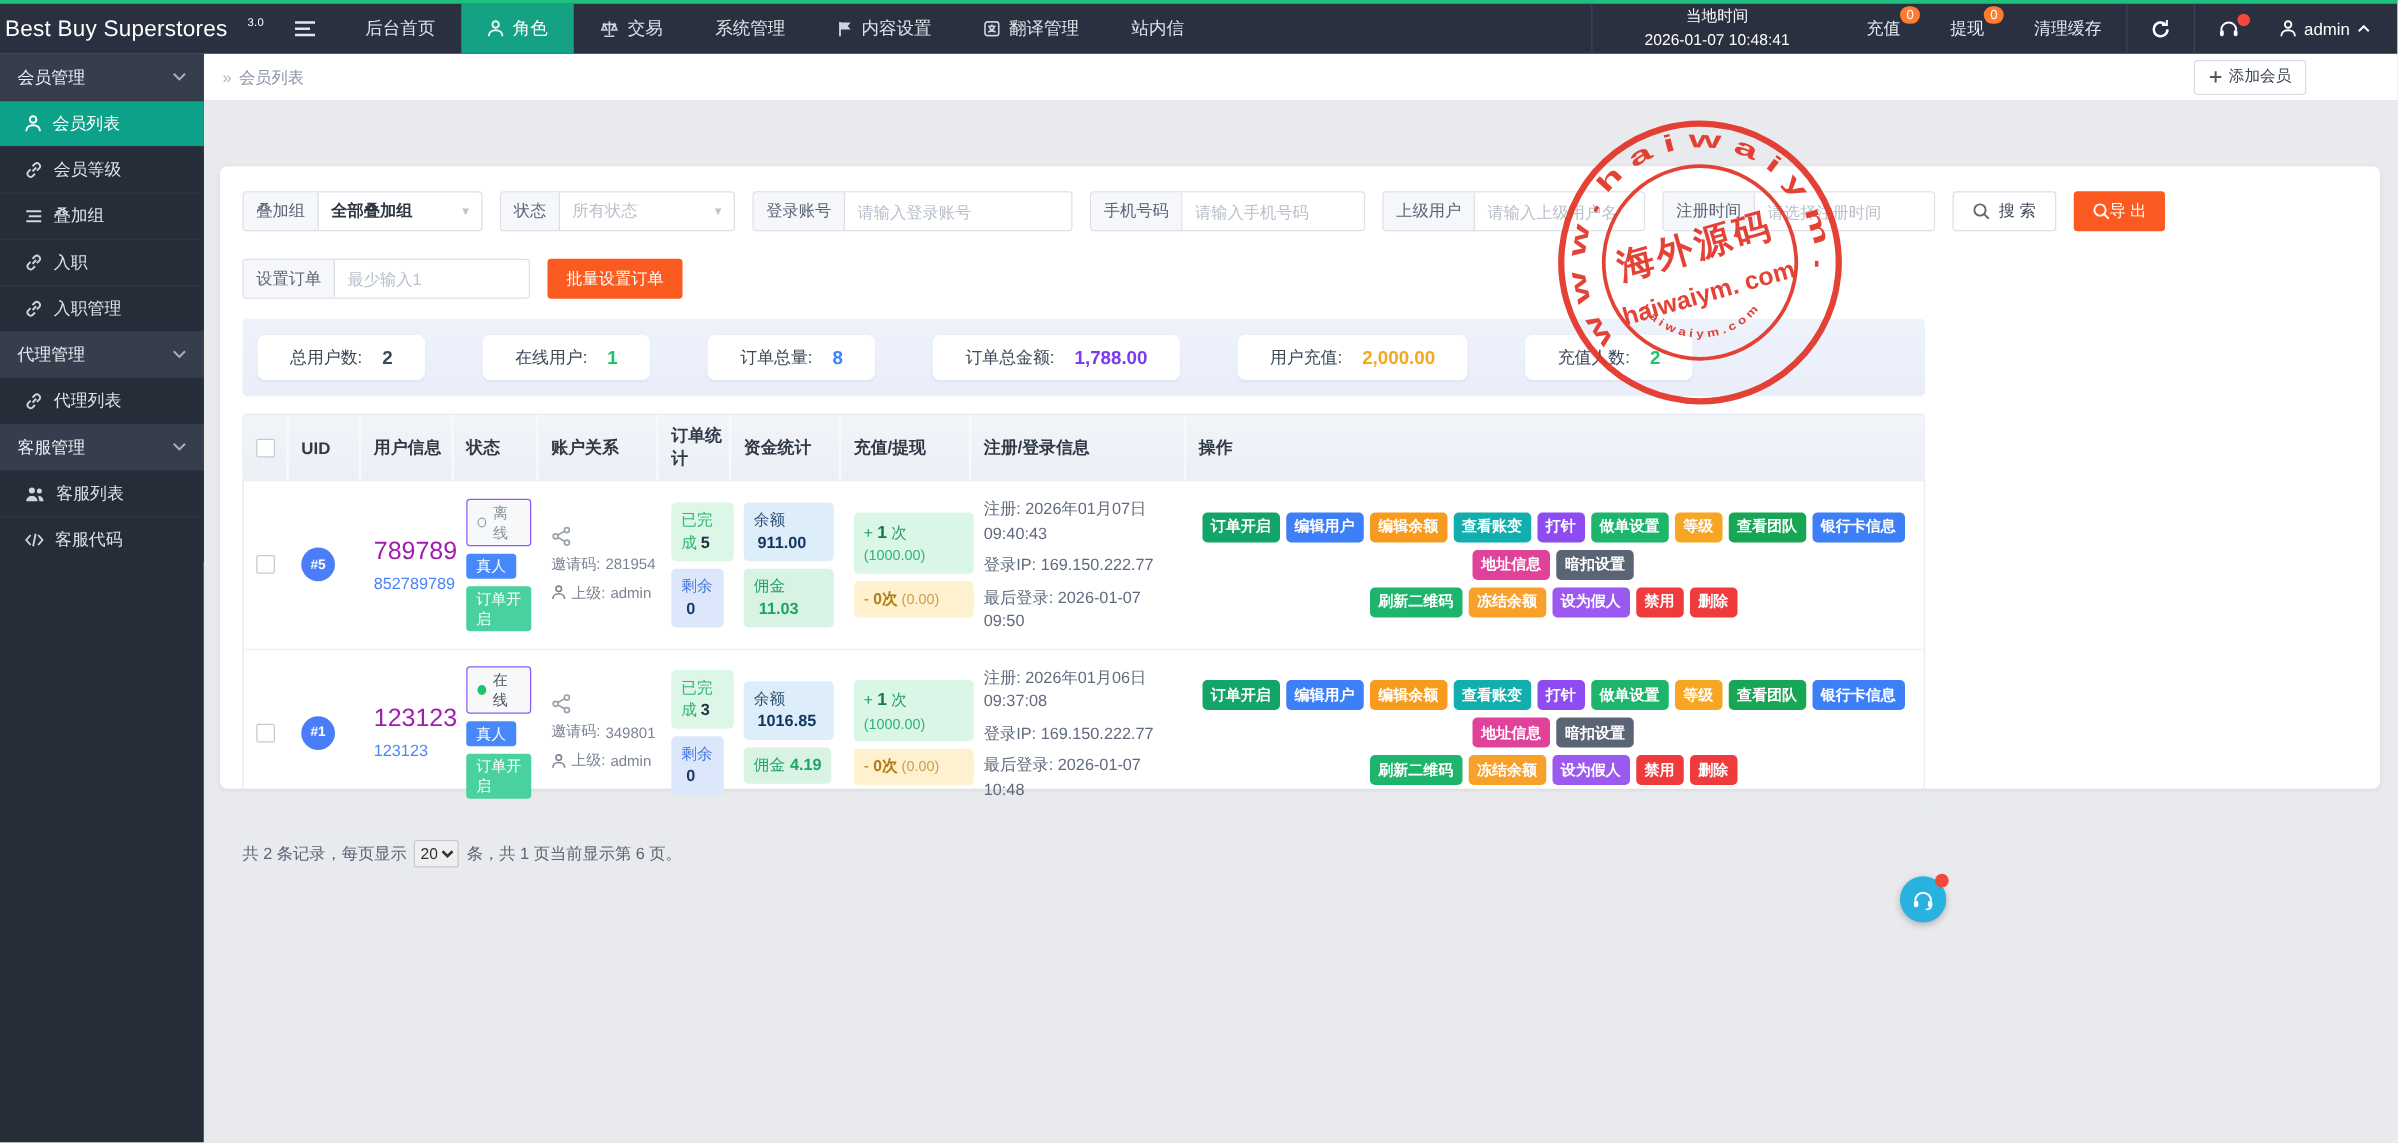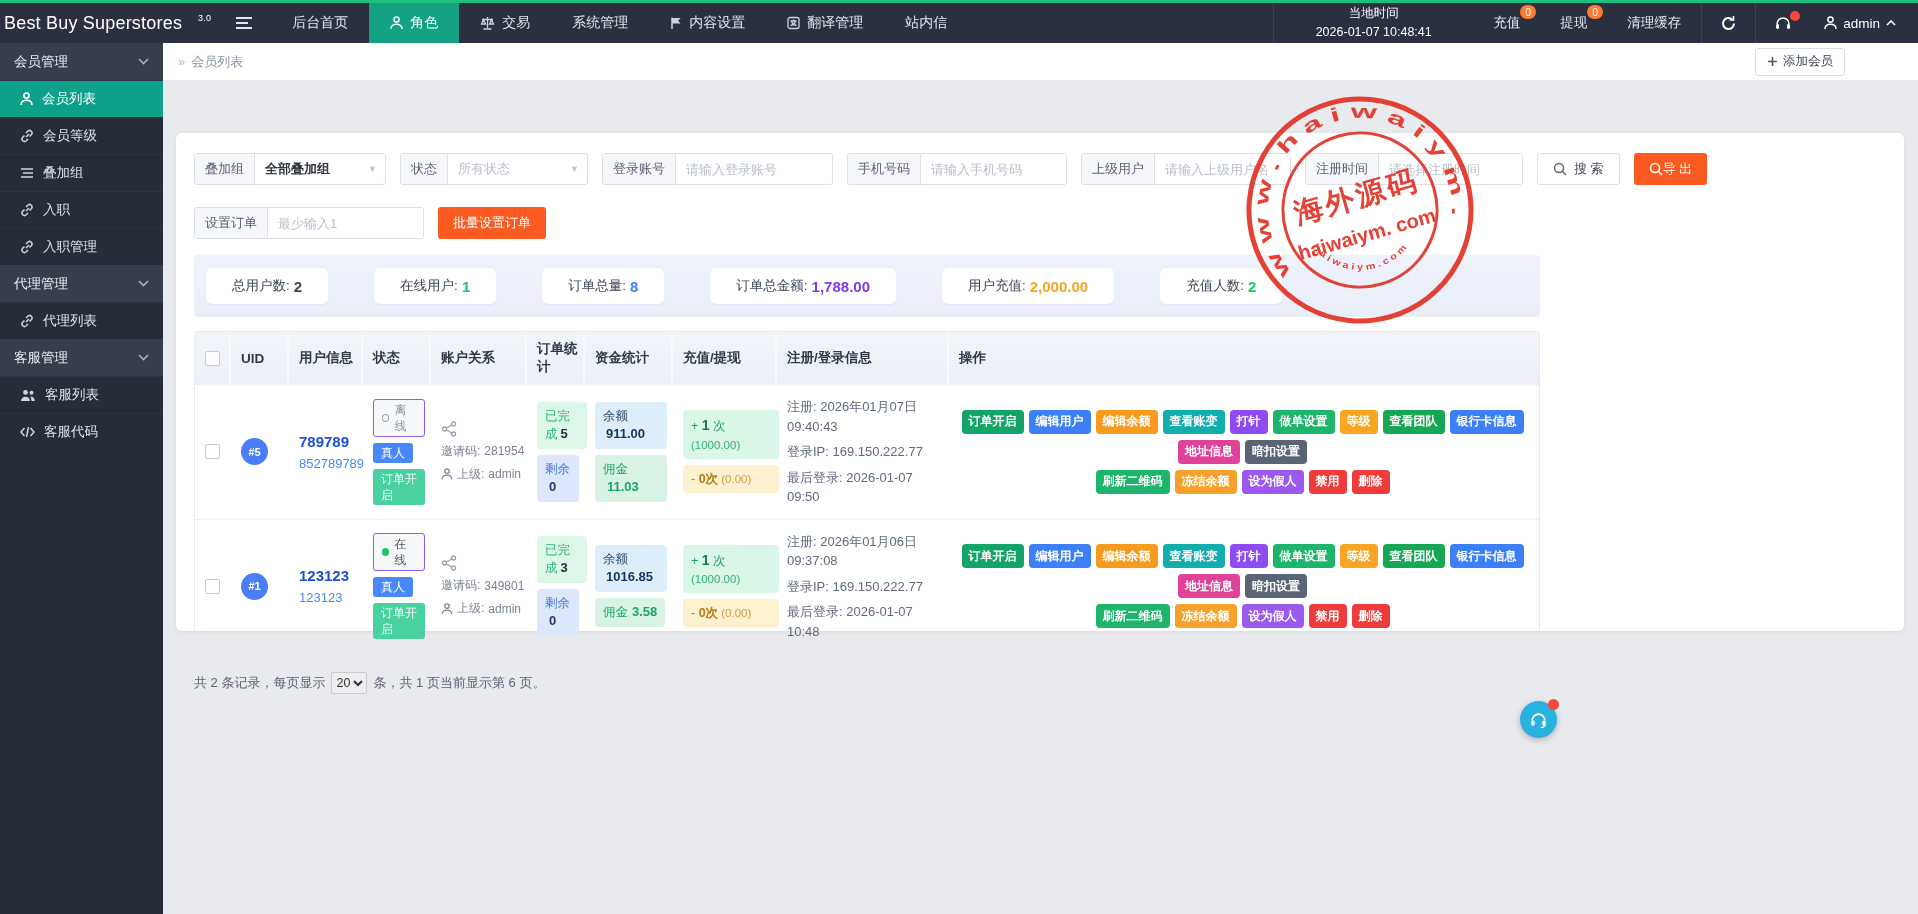--- a/index.html
+++ b/index.html
@@ -48,34 +48,34 @@
   .fval{display:flex;align-items:center;justify-content:space-between;padding:0 8px 0 10px;font-size:13px;color:#2f3743;cursor:pointer}
   .fval.ph{color:#b9c0ca}
   .fval .caret{color:#c0c4cc;font-size:9px;margin-left:10px}
   .finput{border:none;outline:none;padding:0 10px;font-size:13px;color:#2f3743;font-family:inherit}
   .finput::placeholder{color:#b9c0ca}
   .btn-search{display:flex;align-items:center;gap:7px;height:32px;padding:0 15px;background:#fff;border:1px solid #dcdfe6;border-radius:3px;font-size:13px;color:#414a58;cursor:pointer}
   .btn-orange{display:flex;align-items:center;gap:0;height:32px;padding:0 15px;background:#fb5b21;border:none;border-radius:3px;font-size:13px;color:#fff;cursor:pointer;font-family:inherit}
 
   
   .statsbar{margin-top:16px;background:linear-gradient(180deg,#eef2fb,#e9eef9);border-radius:4px;padding:13px 10px 13px 12px;display:flex;gap:46px;width:1346px}
-  .stat-card{background:#fff;border-radius:6px;box-shadow:0 1px 2px rgba(40,60,100,.06);padding:9px 26px;display:flex;align-items:center;gap:4px;font-size:13.5px;color:#3c4858;white-space:nowrap}
+  .stat-card{background:#fff;border-radius:6px;box-shadow:0 1px 2px rgba(40,60,100,.06);padding:9px 26px;display:flex;align-items:center;gap:16px;font-size:13.5px;color:#3c4858;white-space:nowrap}
   .stat-card b{font-size:15px}
 
   
   .tablewrap{margin-top:14px;width:1346px;border:1px solid #e7eaf0;border-radius:3px;overflow:hidden}
   .thead,.trow{display:grid;grid-template-columns:36px 58px 74px 68px 96px 58px 88px 104px 172px 1fr}
   .thead{background:linear-gradient(180deg,#f1f4f9,#ecf0f6);height:52px}
   .thead .hcell{display:flex;align-items:center;padding-left:10px;font-size:13.5px;font-weight:bold;color:#2f3947;border-right:2px solid #f7f9fc}
   .thead .hcell:last-child{border-right:none}
   .trow{border-top:1px solid #eef0f4;min-height:117px}
   .cell{display:flex;flex-direction:column;justify-content:center;align-items:flex-start;gap:6px;padding:12px 6px 12px 10px;font-size:12.5px}
   .checkbox{width:15px;height:15px;border:1px solid #c6cad2;border-radius:2px;background:#fff;display:inline-block;cursor:pointer}
   .uid-badge{min-width:27px;height:27px;border-radius:50%;background:#4a7df8;color:#fff;font-size:11px;font-weight:bold;display:flex;align-items:center;justify-content:center;padding:0 2px}
-  .uname{font-size:15px;font-weight:bold;color:#1d4ed8}
+  .uname{font-size:20px;font-weight:normal;color:#a21caf}
   .uacct{font-size:13px;color:#4a86f7}
   .pill{display:inline-flex;align-items:center;gap:5px;font-size:12px;border-radius:3px;padding:2px 8px;line-height:16px}
   .pst{background:#f7f8fa;border:1px solid #8b5cf6;color:#8a919e}
   .pst.on{color:#4a5463}
   .dot{width:8px;height:8px;border-radius:50%;display:inline-block}
   .dot.off{border:1.5px solid #9aa1ad;background:transparent}
   .dot.on{background:#1fc46a}
   .preal{background:#4788fa;color:#fff}
   .porder{background:#49d19f;color:#fff}
   .relicon{color:#9aa3af;cursor:pointer}
@@ -325,21 +325,21 @@
           <span class="caret">▼</span>
         </span>
     </div>
     <div class="fgroup" style="width:188px">
       <span class="flabel">状态</span>
       <span class="fval ph" style="flex:1">
           <span>所有状态</span>
           <span class="caret">▼</span>
         </span>
     </div>
-    <div class="fgroup" style="width:231px">
+    <div class="fgroup" style="width:256px">
       <span class="flabel">登录账号</span>
       <input class="finput" style="flex: 1 1 0%; width: 60px;" placeholder="请输入登录账号">
     </div>
     <div class="fgroup" style="width:220px">
       <span class="flabel">手机号码</span>
       <input class="finput" style="flex: 1 1 0%; width: 60px;" placeholder="请输入手机号码">
     </div>
     <div class="fgroup" style="width:210px">
       <span class="flabel">上级用户</span>
       <input class="finput" style="flex: 1 1 0%; width: 60px;" placeholder="请输入上级用户名">
@@ -539,21 +539,21 @@
               <span>上级:</span>
               <span>admin</span>
             </div>
           </div>
           <div class="cell">
             <span class="box bx-done"><span>已完成</span><b>3</b></span>
             <span class="box bx-remain"><span>剩余</span><b>0</b></span>
           </div>
           <div class="cell">
             <span class="box bx-bal"><span>余额</span><b>1016.85</b></span>
-            <span class="box bx-comm"><span>佣金</span><b>3.58</b></span>
+            <span class="box bx-comm"><span>佣金</span><b>4.19</b></span>
           </div>
           <div class="cell">
             <span class="box bx-rc"><span>+ </span><b>1</b><span> 次 </span><span class="amt">(1000.00)</span></span>
             <span class="box bx-wd"><span>- </span><b>0次</b><span class="amt"> (0.00)</span></span>
           </div>
           <div class="cell">
             <div class="reg">注册: 2026年01月06日 09:37:08</div>
             <div class="reg">登录IP: 169.150.222.77</div>
             <div class="reg">最后登录: 2026-01-07 10:48</div>
           </div>

